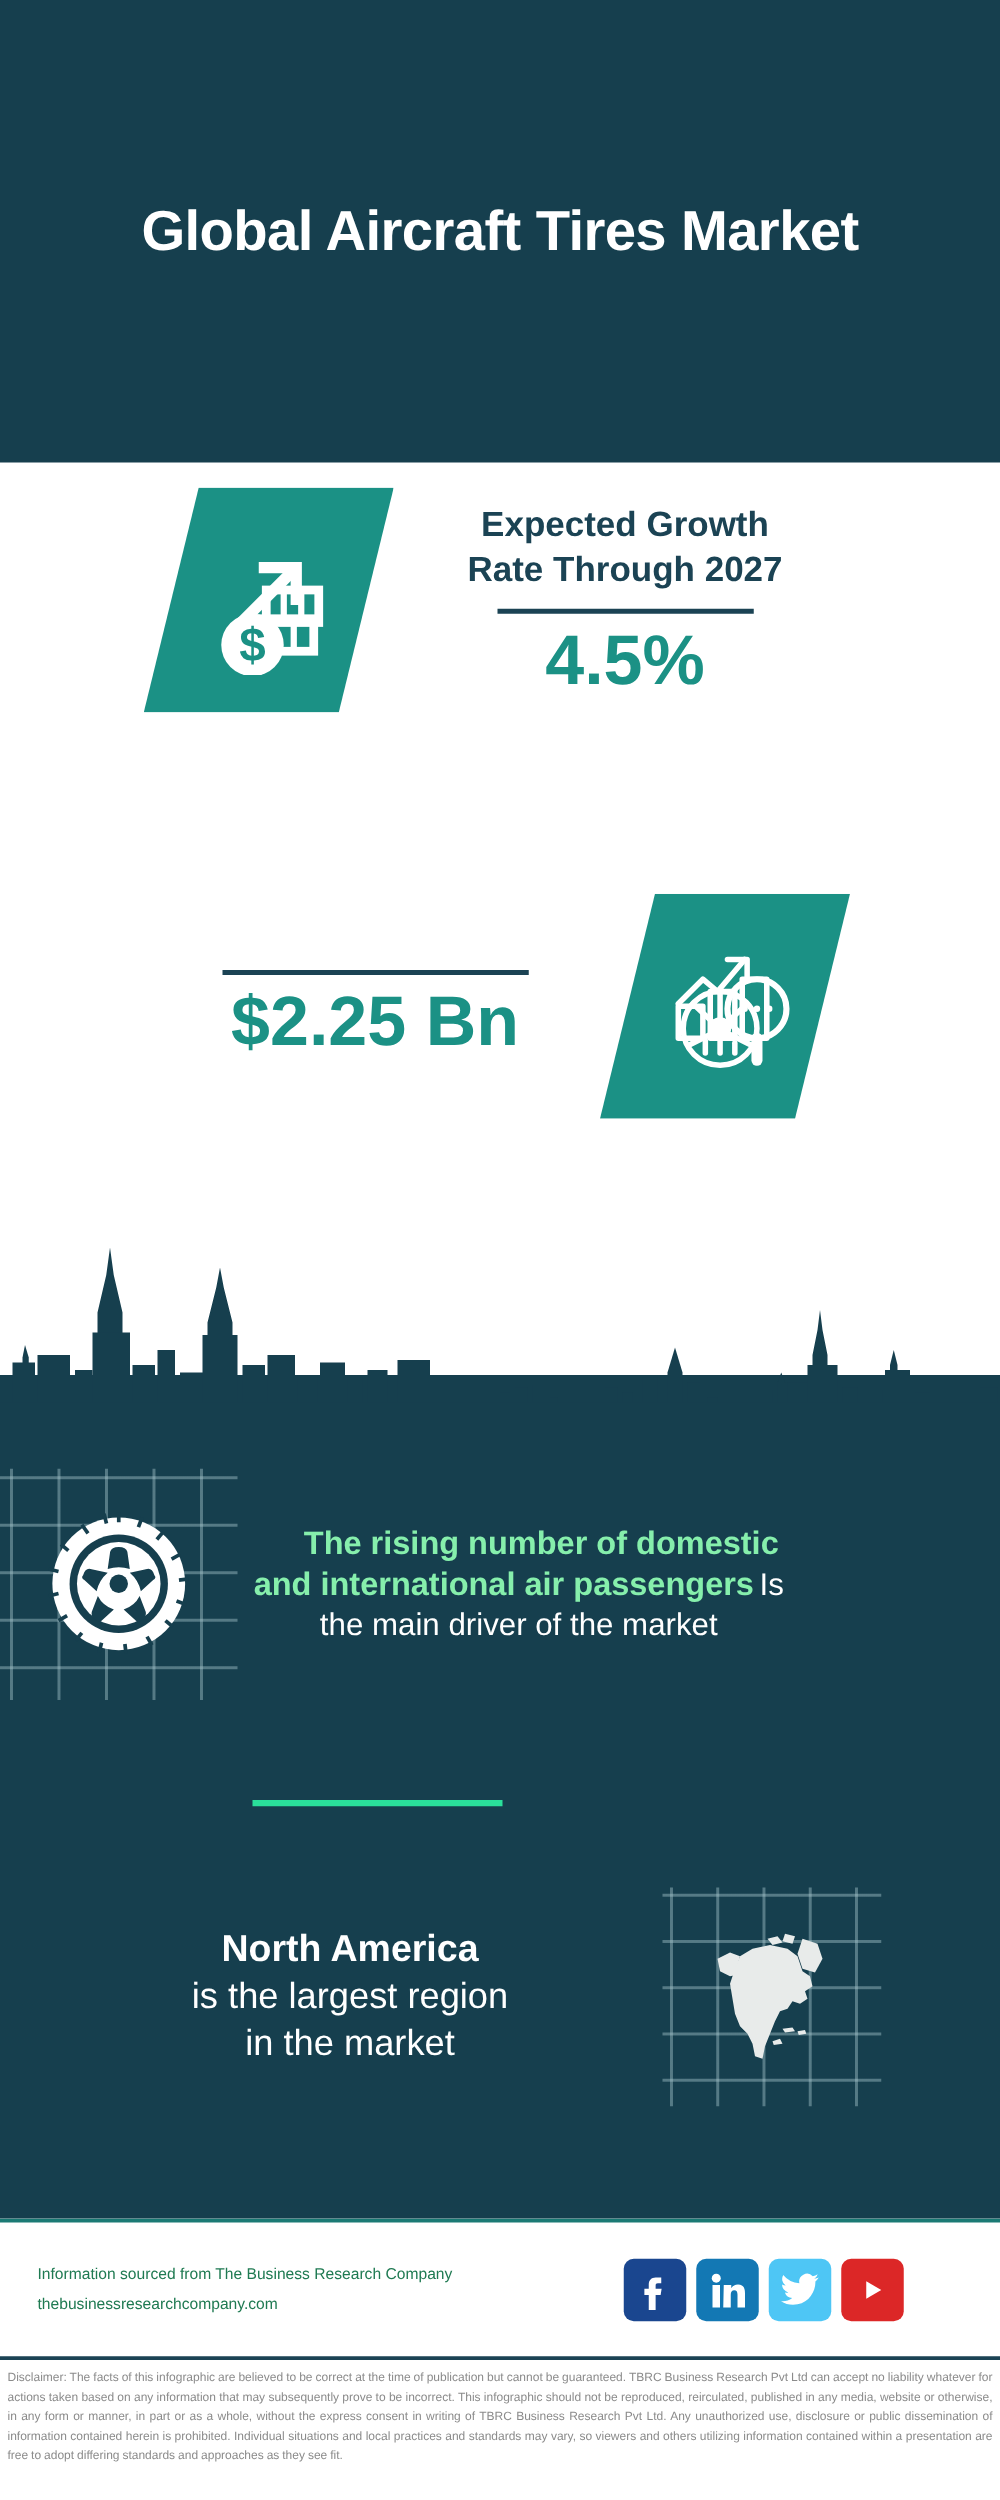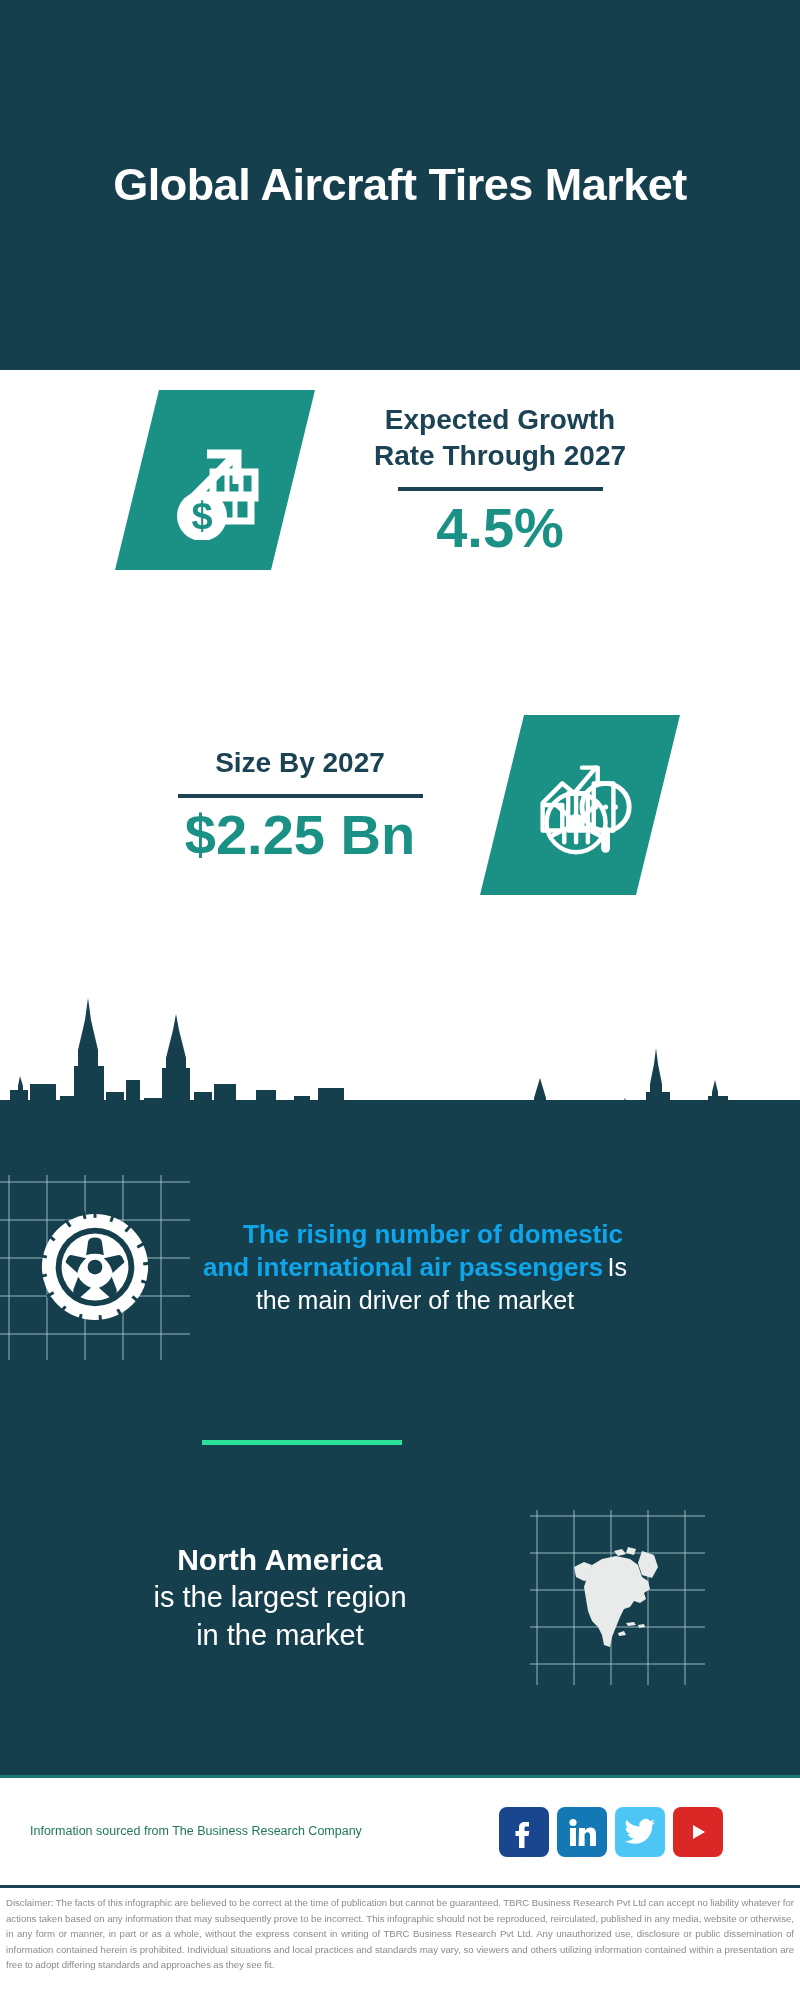--- a/index.html
+++ b/index.html
@@ -122,21 +122,21 @@
     background-position: 8px 6px;
   }
   .icon-tile svg { position: relative; z-index: 2; }
 
   .driver-text {
     width: 450px;
     text-align: center;
     line-height: 1.28;
   }
   .hl {
-    color: #0ea5e9;
+    color: #86efac;
     font-size: 26px;
     font-weight: bold;
     margin-left: 36px;
   }
   .plain {
     color: #ffffff;
     font-size: 25px;
     font-weight: normal;
   }
 
@@ -260,21 +260,20 @@
     <div class="stat-text">
       <div class="stat-label">Expected Growth</div>
       <div class="stat-label">Rate Through 2027</div>
       <div class="stat-rule"></div>
       <div class="stat-value">4.5%</div>
     </div>
   </div>
 
   <div class="stat2">
     <div class="stat-text">
-      <div class="stat-label">Size By 2027</div>
       <div class="stat-rule"></div>
       <div class="stat-value">$2.25 Bn</div>
     </div>
     <div class="para-icon">
       <svg width="118" height="118" viewBox="0 0 120 120" aria-hidden="true">
         <g fill="none" stroke="#ffffff" stroke-width="4.5" stroke-linecap="round" stroke-linejoin="round">
 
           <polyline points="22,58 42,38 54,48 76,22"></polyline>
           <polyline points="62,22 78,22 78,38"></polyline>
 
@@ -439,20 +438,21 @@
             <path d="M60 96 L66 94 L68 98 L61 99 Z"></path>
           </g>
         </svg>
       </div>
     </div>
   </div>
 
   <div class="footer">
     <div class="footer-text">
       <div>Information sourced from The Business Research Company</div>
+      <div>thebusinessresearchcompany.com</div>
     </div>
     <div class="social-row">
       <div class="social fb">
         <svg width="30" height="32" viewBox="0 0 30 32" aria-hidden="true">
           <path d="M20 6 h-4.5 c-3.4 0 -5.5 2.2 -5.5 5.6 V15 H6.5 v5 H10 v12 h5.5 V20 h4 l0.8 -5 h-4.8 v-2.6 c0 -1.2 0.5 -1.8 1.8 -1.8 H20 Z" fill="#ffffff"></path>
         </svg>
       </div>
       <div class="social li">
         <svg width="32" height="32" viewBox="0 0 32 32" aria-hidden="true">
           <rect x="4" y="12" width="6" height="18" fill="#ffffff"></rect>

